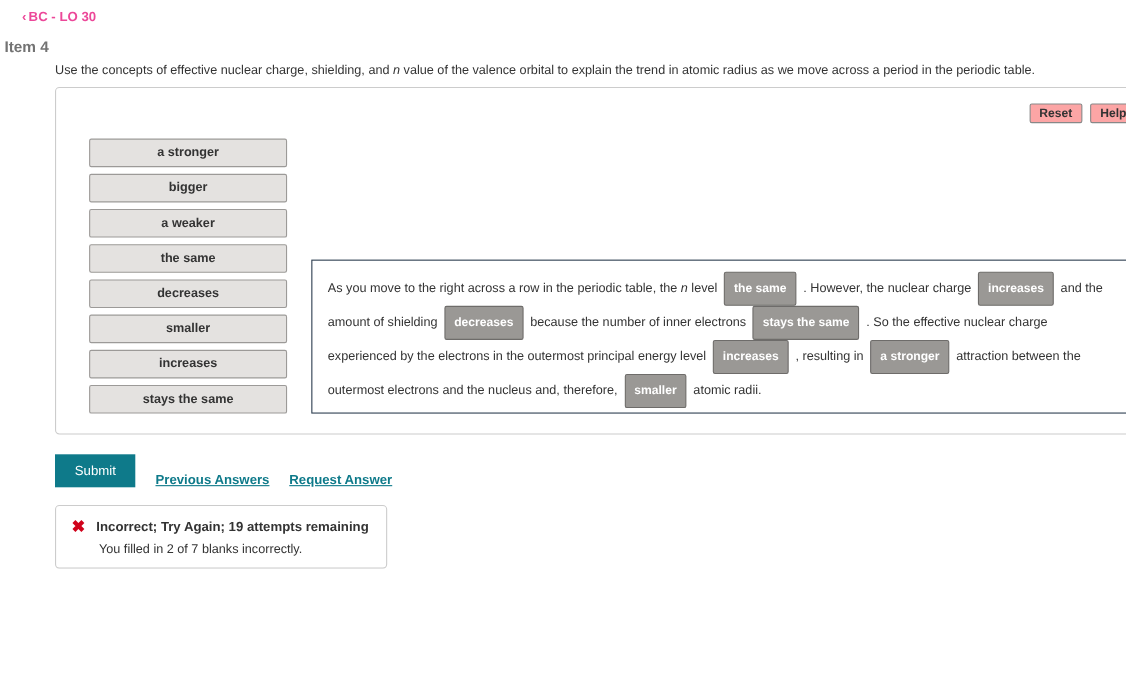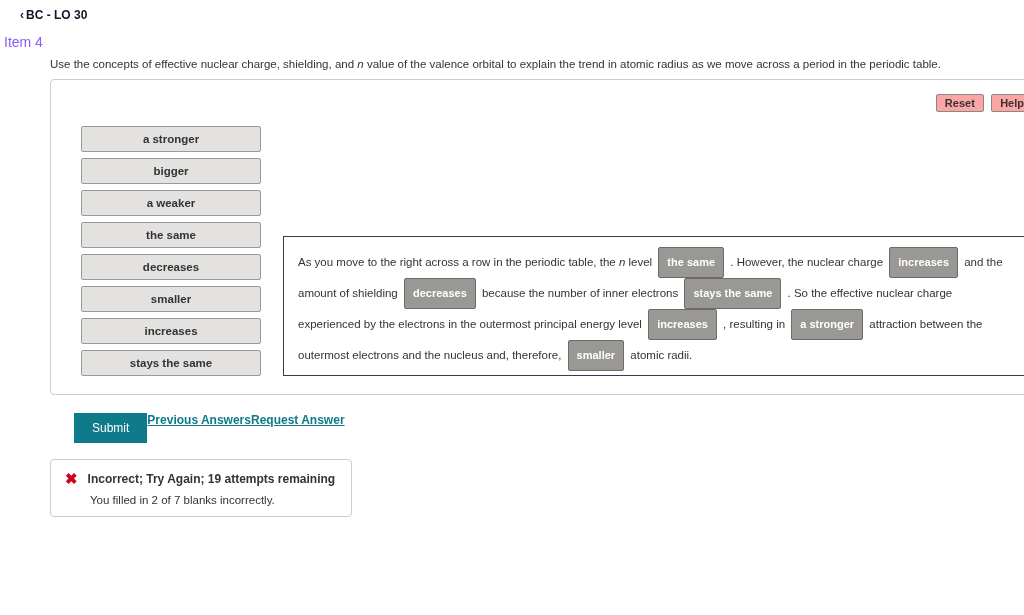--- a/index.html
+++ b/index.html
@@ -5,33 +5,33 @@
   * { box-sizing: border-box; }
   body {
     margin: 0;
     font-family: Arial, Helvetica, sans-serif;
     font-size: 12px;
     color: #333;
     background: #fff;
   }
   .page { width: 1024px; }
   .back-link {
-    color: #0f172a;
+    color: #ec4899;
     font-weight: bold;
     font-size: 12px;
     text-decoration: none;
     display: inline-block;
     margin: 8px 0 4px 20px;
     cursor: pointer;
   }
   .back-link .chev { font-weight: bold; margin-right: 2px; }
   .item-title {
-    font-weight: normal;
+    font-weight: bold;
     font-size: 14px;
-    color: #8b5cf6;
+    color: #737373;
     margin: 8px 0 6px 4px;
   }
   .content {
     margin: 4px 0 0 50px;
     width: 1004px;
   }
   .instr1 {
     font-size: 11.5px;
     color: #333;
     margin-bottom: 6px;
@@ -110,23 +110,23 @@
     vertical-align: middle;
     margin: 0 3px;
     cursor: move;
   }
   .below {
     margin: 18px 0 0 50px;
     width: 940px;
   }
   .submit-row {
     display: flex;
-    align-items: flex-start;
+    align-items: flex-end;
+    gap: 18px;
     margin-bottom: 16px;
-    margin-left: 24px;
   }
   .submit-btn {
     background: #0e7a8a;
     color: #fff;
     border: none;
     padding: 8px 18px;
     font-size: 12px;
     font-weight: normal;
     cursor: pointer;
   }

